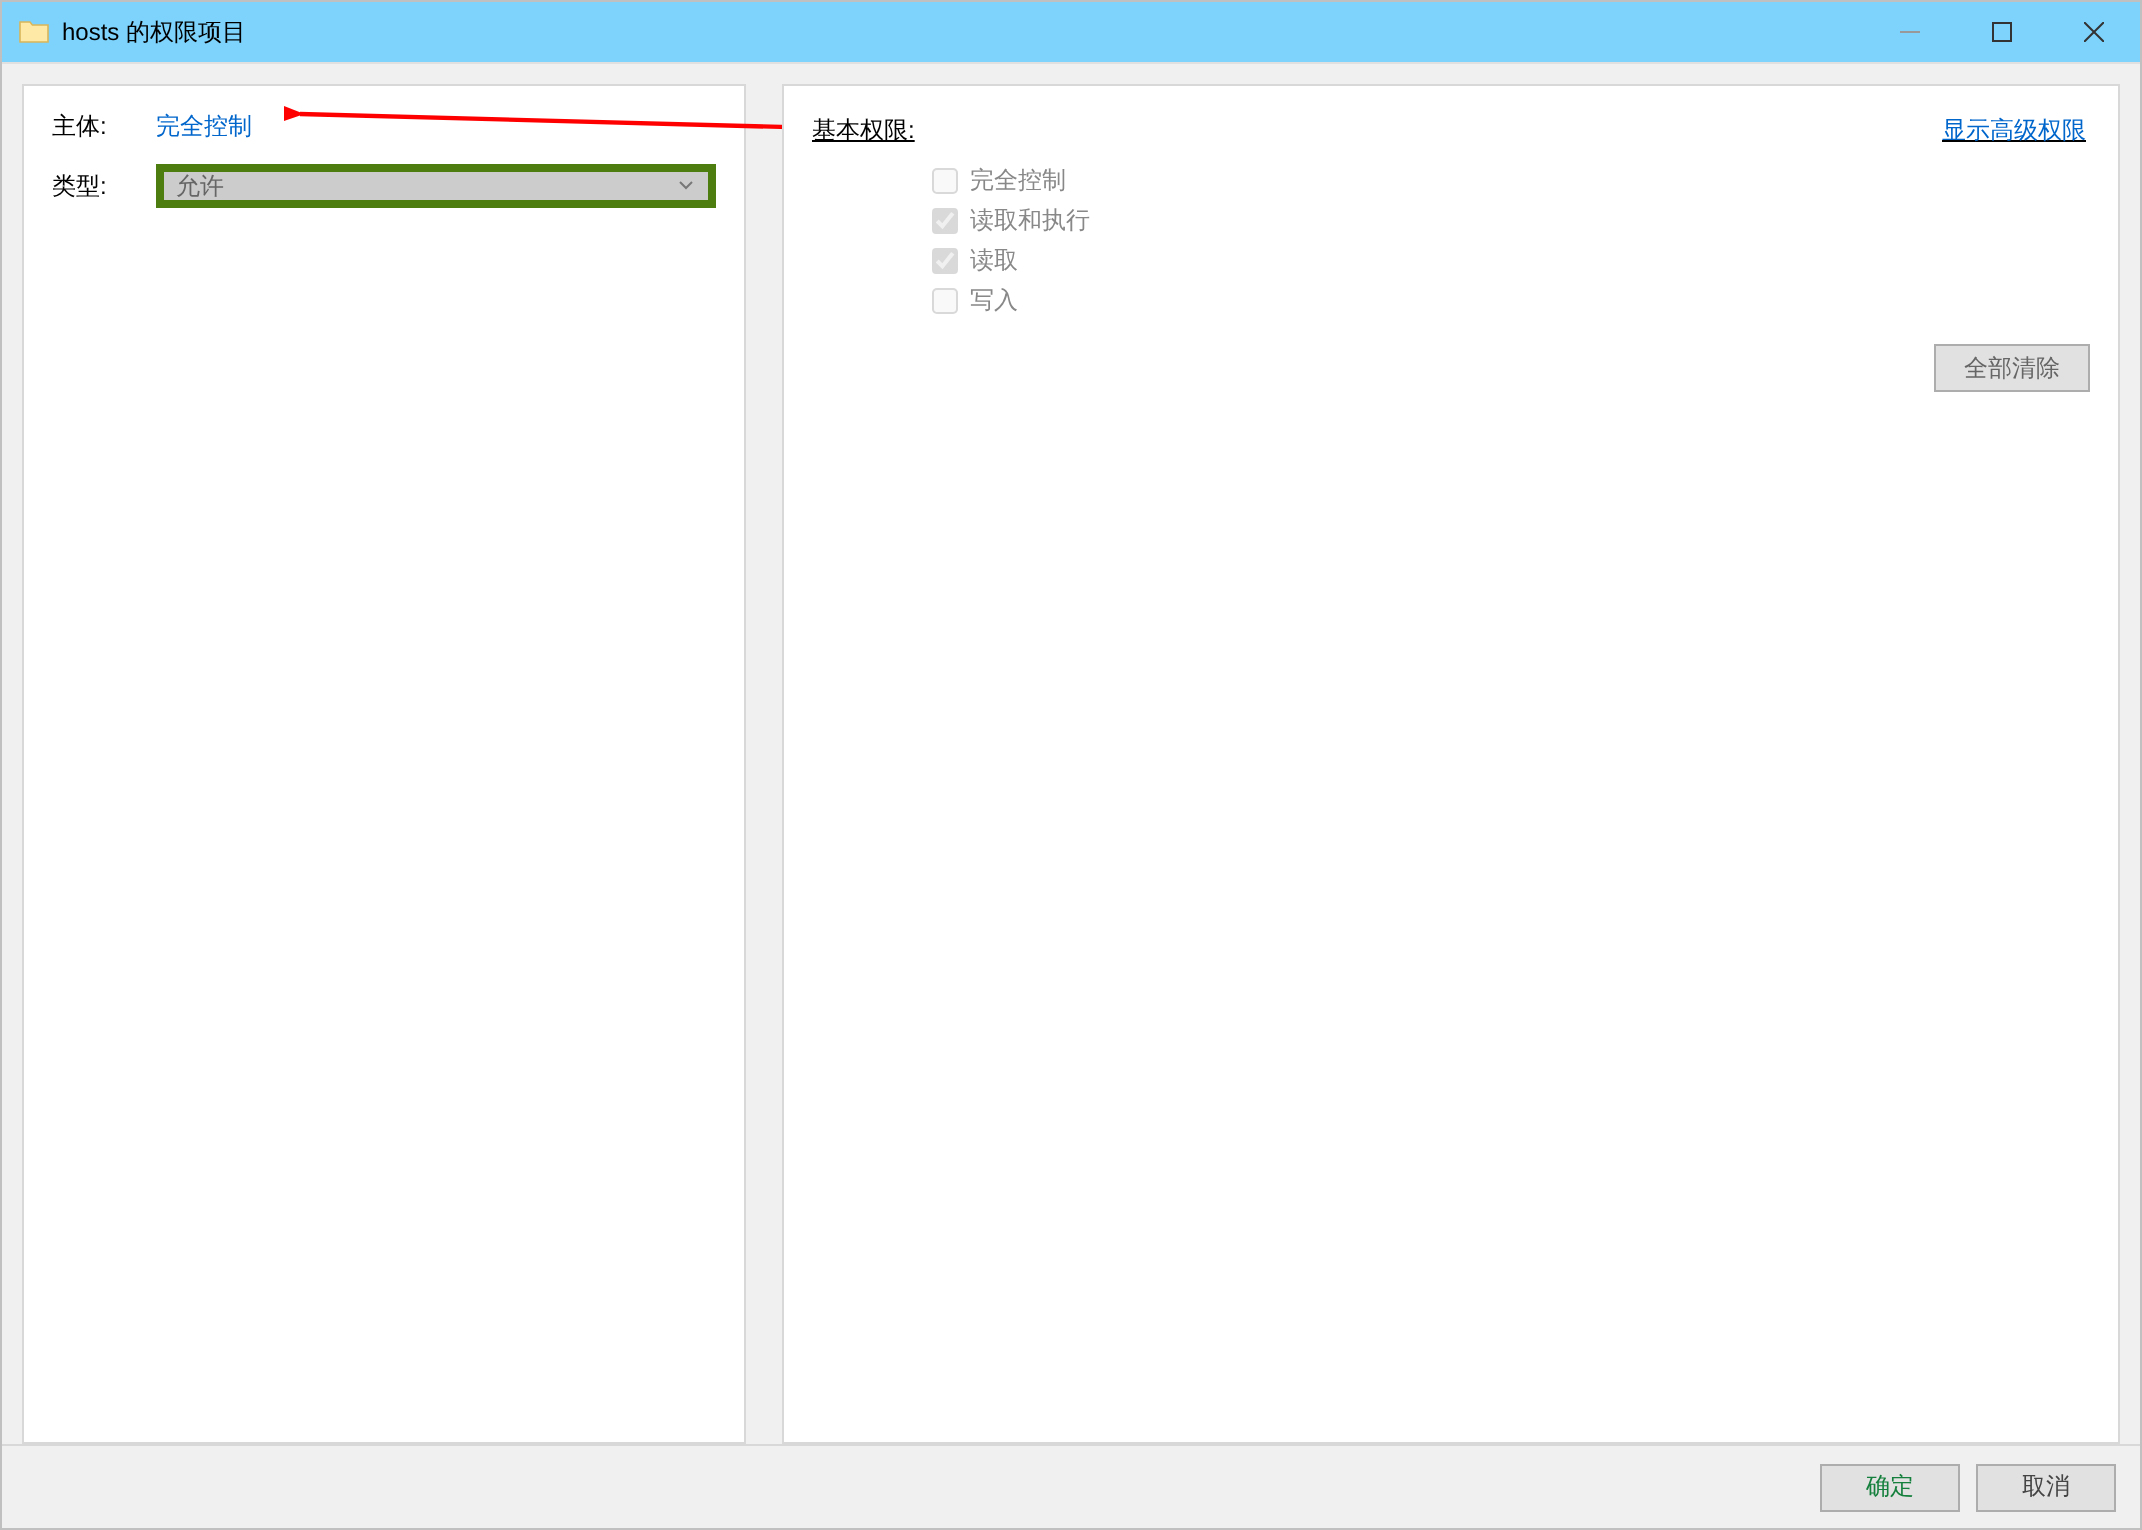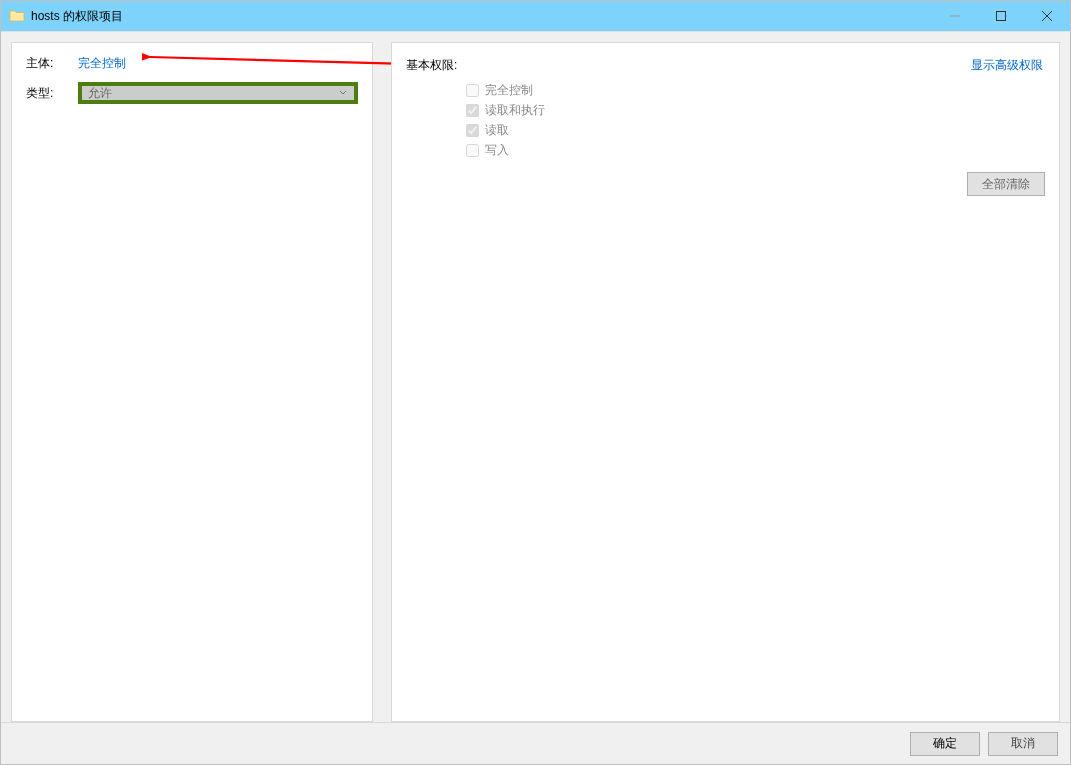--- a/index.html
+++ b/index.html
@@ -88,20 +88,21 @@
   }
 
   .panel-perms {
     flex: 1;
     position: relative;
     padding-top: 14px;
   }
   .perms-header {
     display: flex; justify-content: space-between; align-items: flex-end;
     margin-bottom: 6px;
+    text-decoration: underline;
   }
   .perms-title { color: #000; }
   .adv-link { color: #0066cc; cursor: pointer; margin-right: 2px; }
 
   .check-list { margin-left: 60px; }
   .check-item {
     display: flex; align-items: center;
     height: 20px;
     color: #888;
   }
@@ -132,21 +133,21 @@
     height: 42px;
     background: #f0f0f0;
     border-top: 1px solid #d8d8d8;
     display: flex;
     align-items: center;
     justify-content: flex-end;
     gap: 8px;
     padding: 0 12px;
   }
   .footer .btn { color: #444; min-width: 70px; }
-  .footer .btn.disabled { color: #000000; }
+  .footer .btn.disabled { color: #15803d; }
 
   
   .arrow-svg {
     position: absolute;
     pointer-events: none;
   }
 </style>
 </head>
 <body>
 

